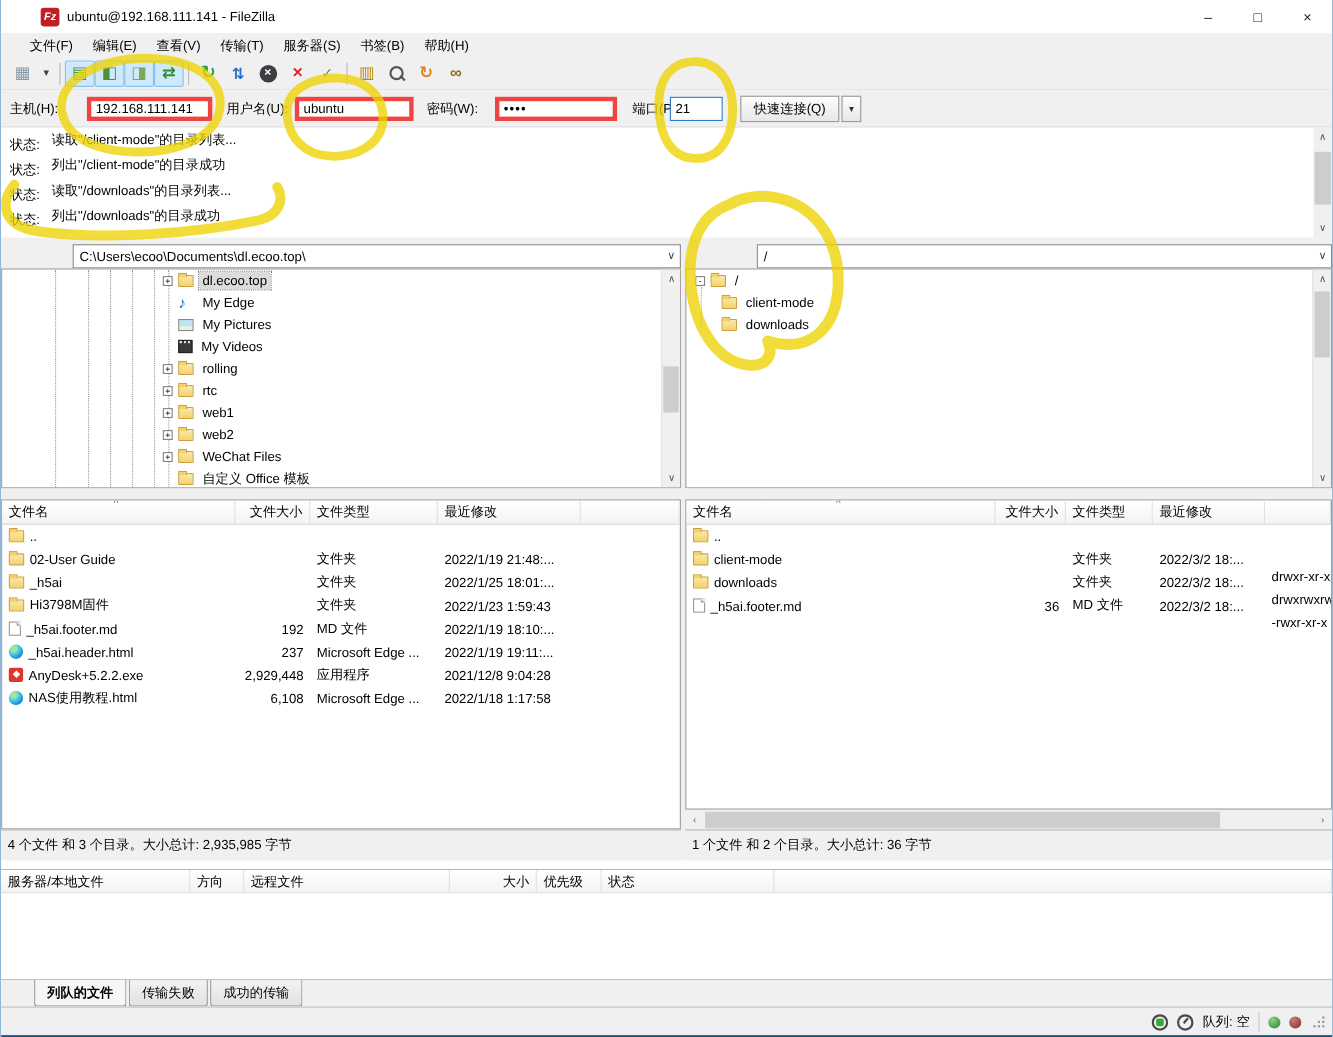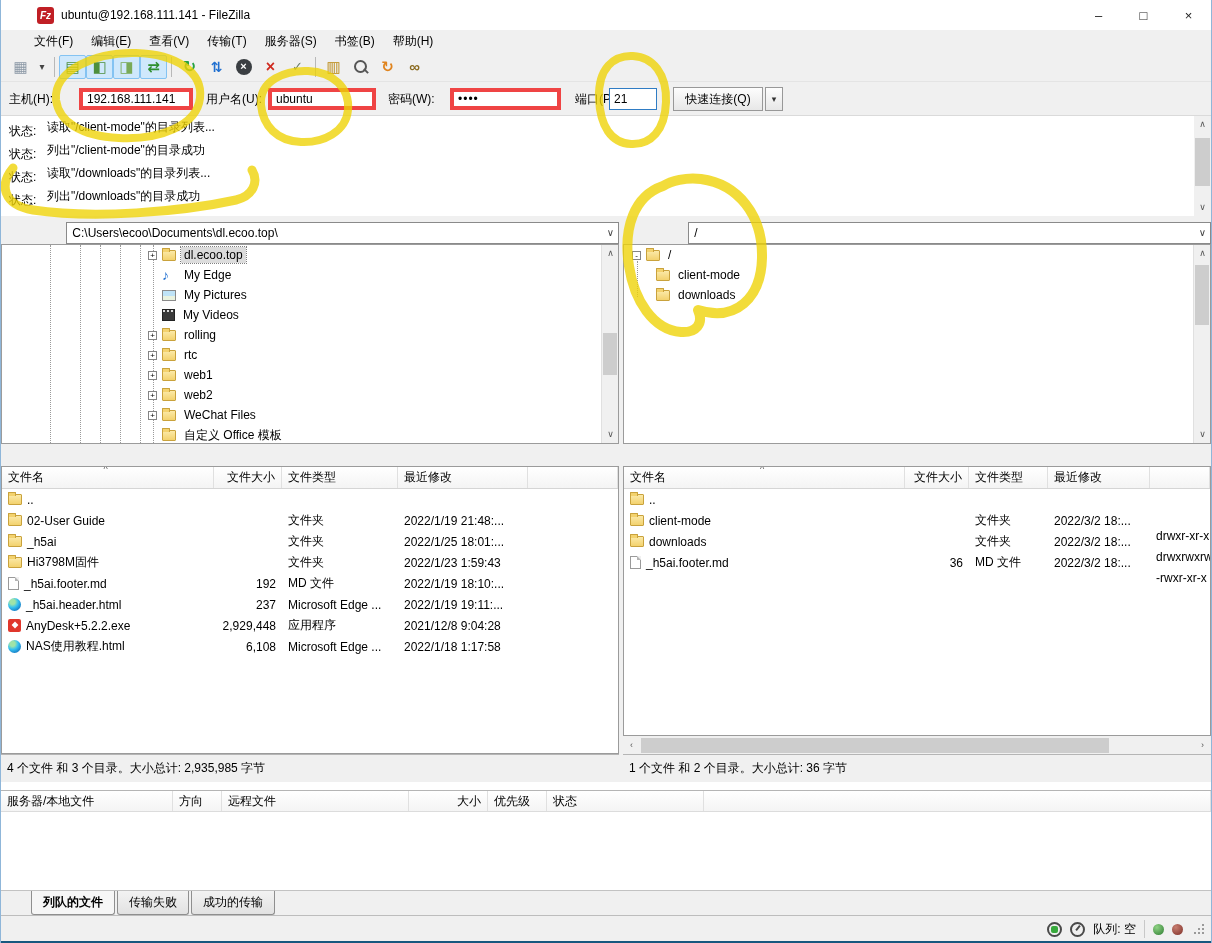--- a/index.html
+++ b/index.html
@@ -8,21 +8,21 @@
        font-size:12px;color:#000;background:#fff;overflow:hidden;
        border-left:1px solid #8fb6d9;border-right:1px solid #8fb6d9;}
   
   .titlebar{position:absolute;left:0;top:0;right:0;height:30px;background:#fff;}
   .app-ico{position:absolute;left:36px;top:7px;width:17px;height:17px;background:#c01f25;border-radius:3px;
            color:#fff;font-size:10px;font-weight:bold;font-style:italic;text-align:center;line-height:17px;}
   .title-text{position:absolute;left:60px;top:8px;}
   .win-ctrls{position:absolute;right:0;top:0;display:flex;}
   .wc{width:45px;height:30px;display:flex;align-items:center;justify-content:center;font-size:13px;color:#222;}
   
-  .menubar{position:absolute;left:0;top:30px;right:0;height:22px;background:#f0f0f0;display:flex;align-items:center;padding-left:24px;}
+  .menubar{position:absolute;left:0;top:30px;right:0;height:22px;background:#f0f0f0;display:flex;align-items:center;padding-left:17px;}
   .menu-item{padding:2px 9px;}
   
   .toolbar{position:absolute;left:0;top:52px;right:0;height:30px;background:#f0f0f0;display:flex;align-items:center;padding-left:6px;border-bottom:1px solid #e4e4e4;}
   .tbtn{width:27px;height:24px;display:flex;align-items:center;justify-content:center;border:1px solid transparent;border-radius:2px;}
   .tbtn.pressed{background:#cfe8fc;border-color:#84c3f2;}
   .tbtn.narrow{width:16px;}
   .tsep{width:1px;height:20px;background:#b8b8b8;margin:0 4px;}
   .tg{font-weight:bold;line-height:1;}
   .g-cancel{width:16px;height:16px;border-radius:50%;background:#3a3e42;color:#fff;font-size:11px;line-height:15px;text-align:center;font-weight:bold;}
   .g-search{position:relative;width:16px;height:16px;}
@@ -74,21 +74,21 @@
   .ic-anydesk{width:13px;height:13px;background:#e0372c;border-radius:2px;position:relative;}
   .ic-anydesk::before{content:"";position:absolute;left:4px;top:3px;width:6px;height:6px;background:#fff;transform:rotate(45deg) scale(.8);}
   .ic-music{width:14px;color:#1f6fd0;font-size:14px;line-height:13px;}
   .ic-pic{width:14px;height:11px;border:1px solid #8a8a8a;background:linear-gradient(#bfe3f7 0 55%,#e9f2df 55%);}
   .ic-video{width:13px;height:12px;background:#3a3a3a;border:1px solid #222;
             background-image:repeating-linear-gradient(90deg,#ddd 0 2px,#3a3a3a 2px 4px);background-size:100% 2px;background-repeat:repeat-x;background-position:0 0,0 10px;}
   
   .listwrap{position:absolute;left:0;top:444px;right:0;height:338px;background:#f0f0f0;}
   .flpane{position:absolute;top:6px;bottom:0;}
   .flpane.lp{left:0;width:618px;} .flpane.rp{left:622px;right:0;}
-  .flbox{position:absolute;left:0;right:0;top:16px;background:#fff;border:1px solid #9b9b9b;overflow:hidden;}
+  .flbox{position:absolute;left:0;right:0;top:4px;background:#fff;border:1px solid #9b9b9b;overflow:hidden;}
   .lp .flbox{bottom:28px;} .rp .flbox{bottom:46px;}
   .fl-header{display:flex;height:22px;background:linear-gradient(#ffffff,#f4f4f4);border-bottom:1px solid #d5d5d5;}
   .hc{position:relative;display:flex;align-items:center;padding:0 6px;border-right:1px solid #e0e0e0;white-space:nowrap;overflow:hidden;}
   .caret{position:absolute;top:-3px;left:50%;margin-left:-4px;font-size:9px;color:#555;}
   .frow{display:flex;height:21px;align-items:center;}
   .rc{display:flex;align-items:center;padding:0 6px;white-space:nowrap;overflow:hidden;height:100%;}
   .c1{justify-content:flex-end;text-align:right;}
   .lp .c0{width:212px;} .lp .c1{width:68px;} .lp .c2{width:116px;} .lp .c3{width:130px;} .lp .c4{flex:1;}
   .rp .c0{width:281px;} .rp .c1{width:64px;} .rp .c2{width:79px;} .rp .c3{width:102px;} .rp .c4{flex:1;margin-top:31px;}
   .pane-status{position:absolute;left:0;right:0;bottom:0;height:28px;background:#f0f0f0;border-top:1px solid #b5b5b5;line-height:27px;padding:0 6px;white-space:nowrap;overflow:hidden;}

